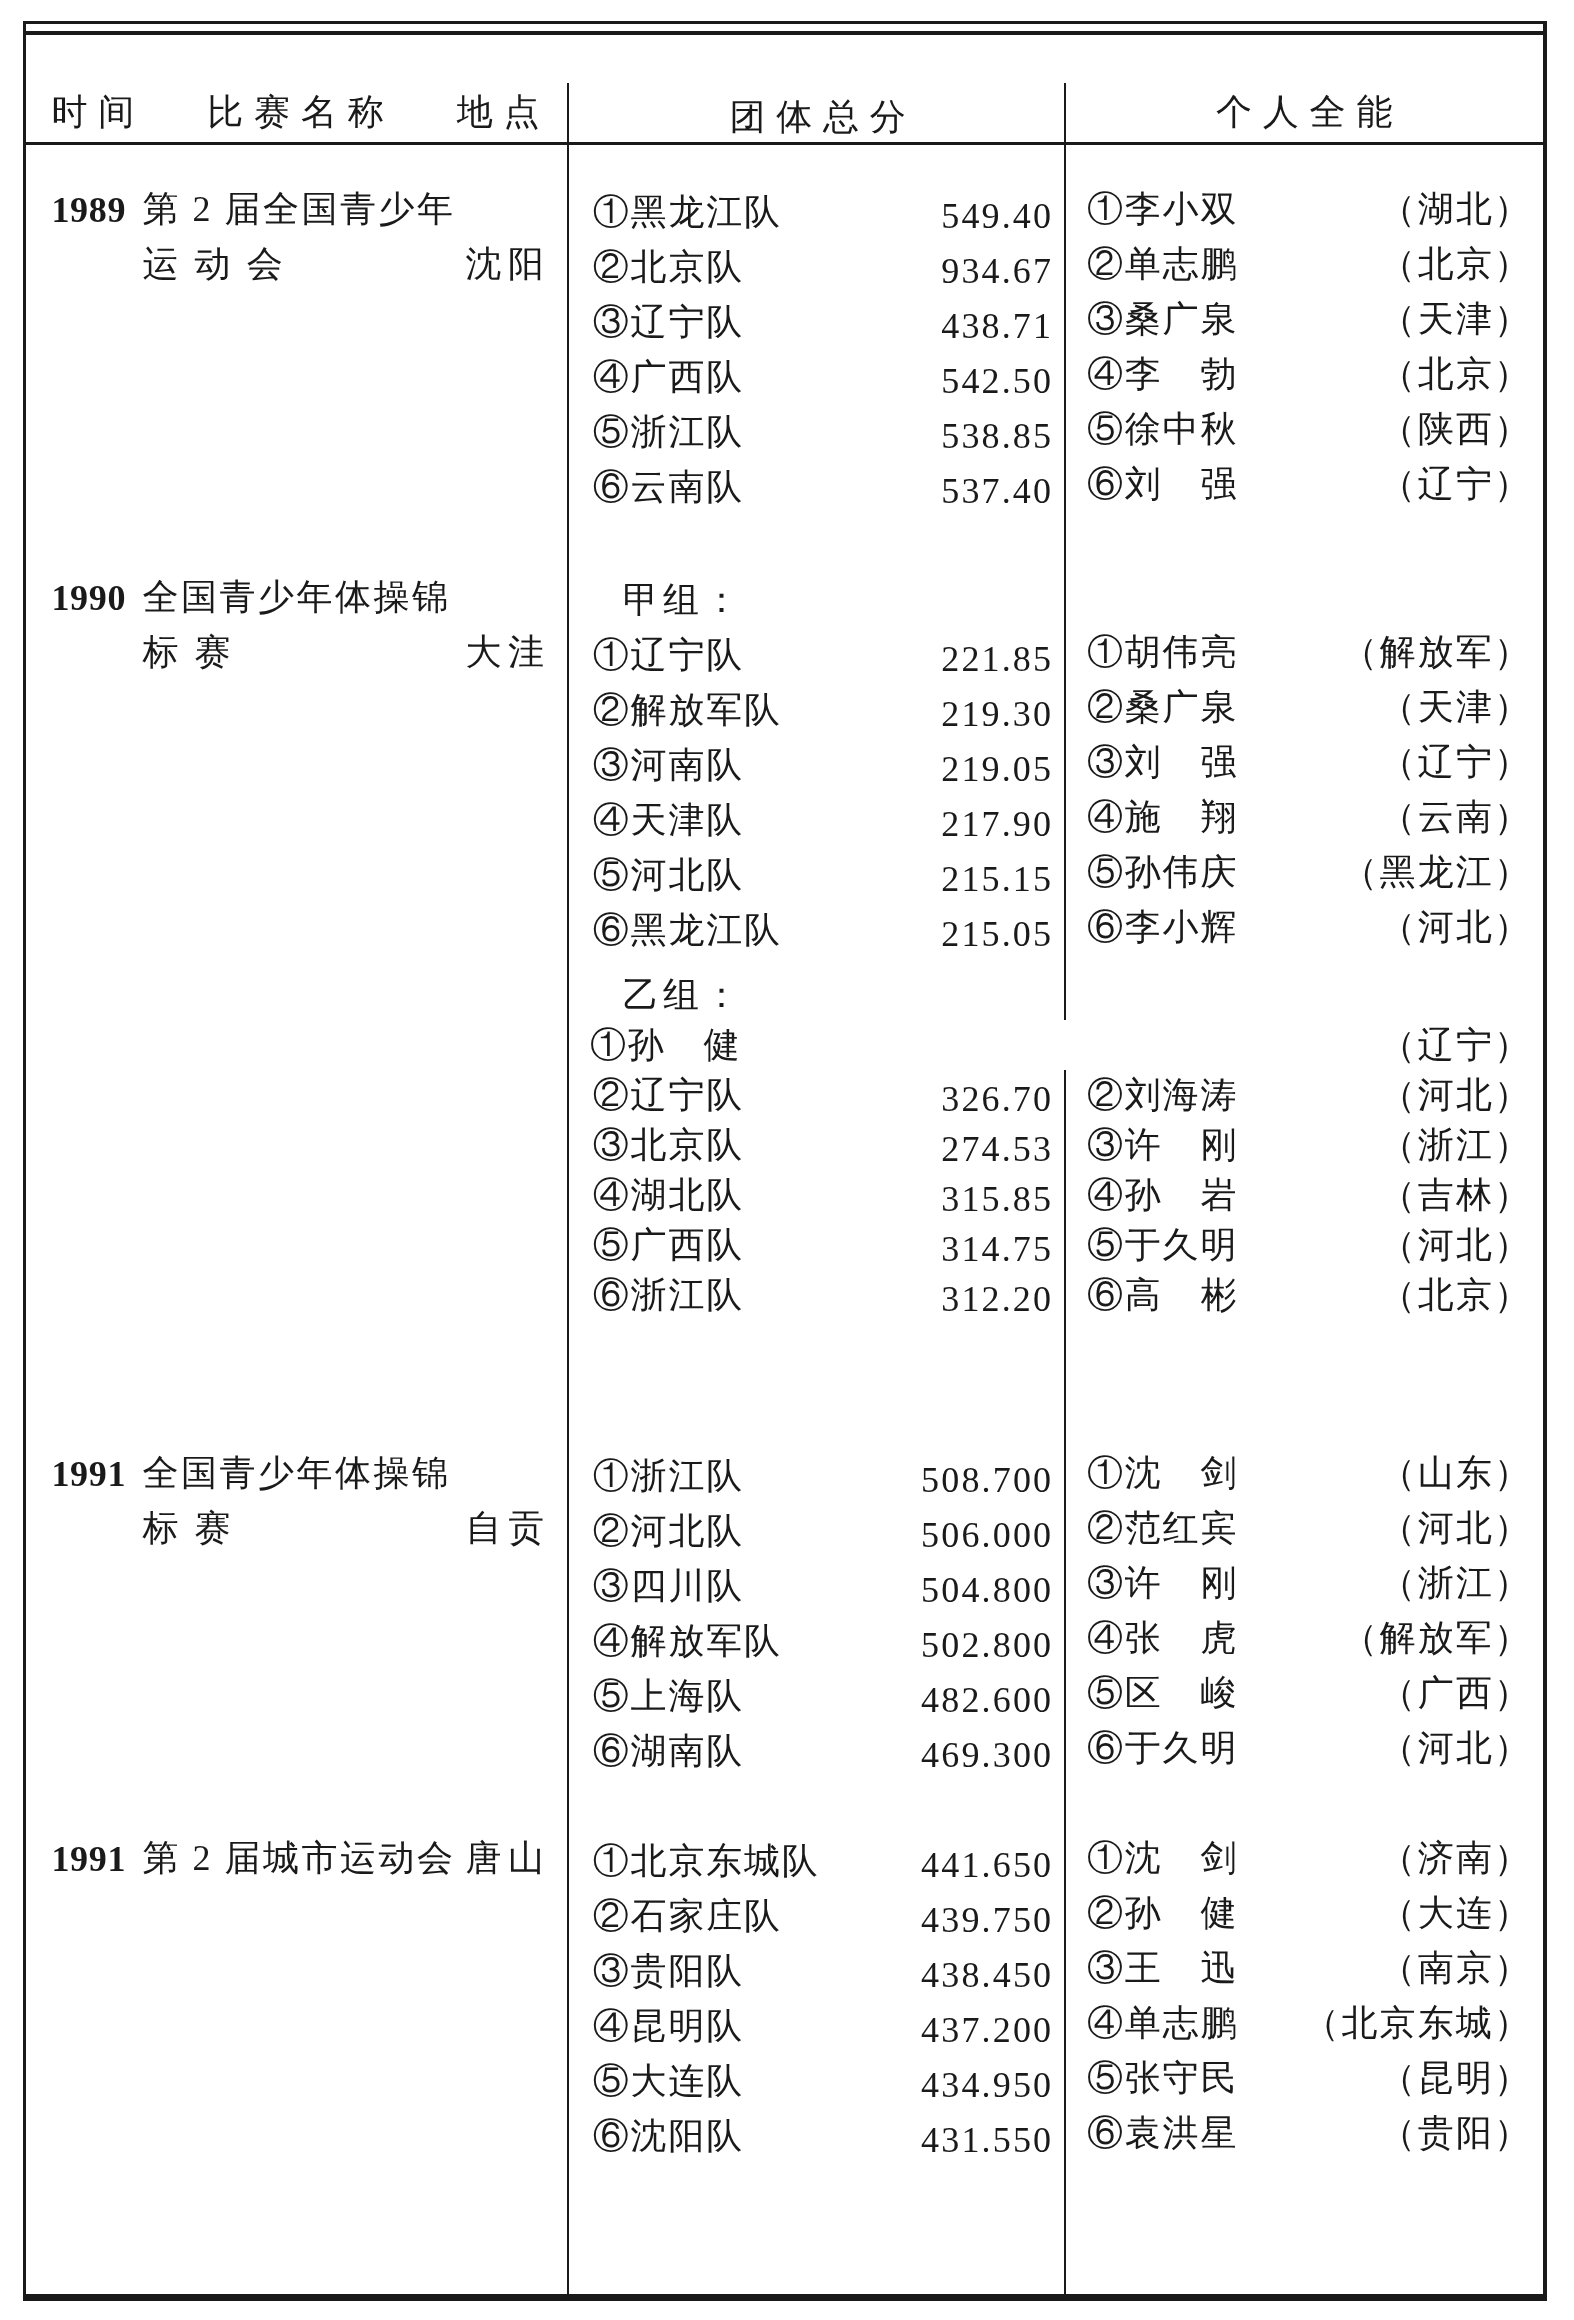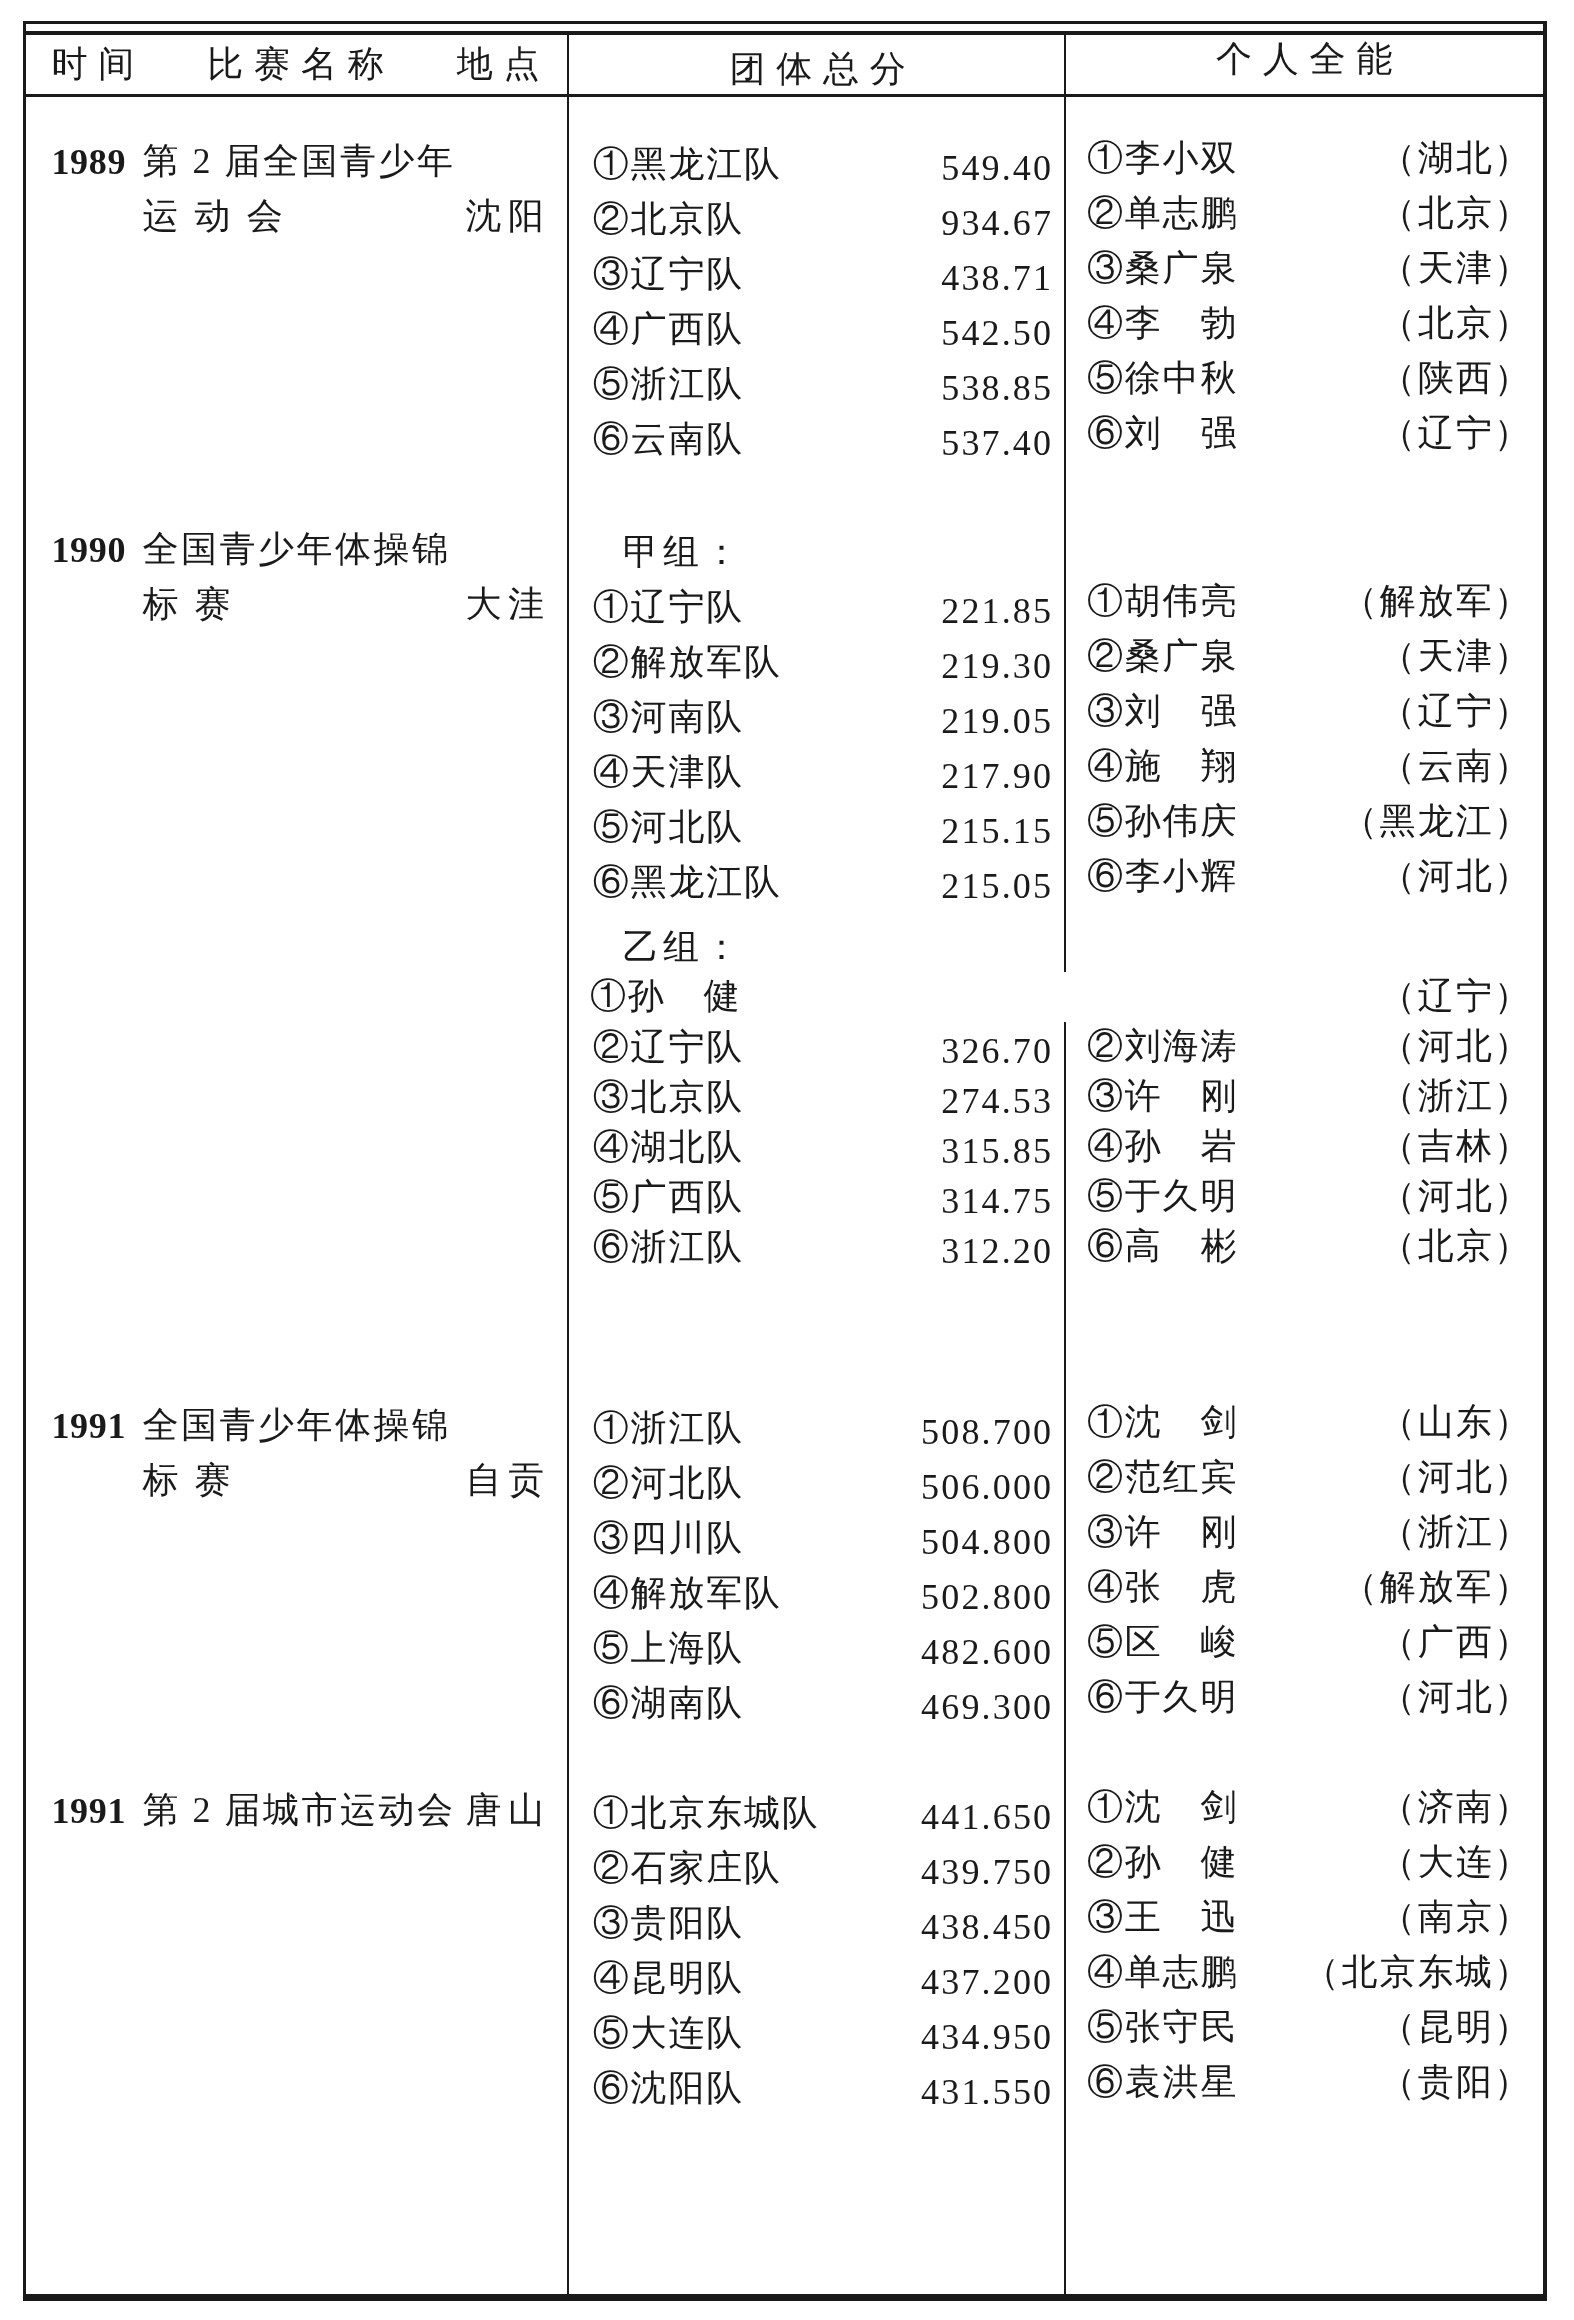--- a/index.html
+++ b/index.html
@@ -12,27 +12,27 @@
   }
   .table{
     position:absolute; left:23.4px; top:20.6px; width:1524px; height:2280px;
     box-sizing:border-box;
     border:3.7px solid var(--ink); border-right-width:4.7px; border-bottom-width:7.5px;
     display:flex; flex-direction:column;
   }
   .topline{flex:0 0 7.5px; border-bottom:4.7px solid var(--ink);}
   .row{display:flex; flex:0 0 55px; min-height:0;}
   .h53{flex:0 0 50px;}
-  .hdr{flex:0 0 59px; border-bottom:3.7px solid var(--ink);}
+  .hdr{flex:0 0 59px; border-bottom:3.7px solid var(--ink);margin-top:48px;}
   .c1{flex:0 0 541px; box-sizing:border-box; display:flex; align-items:center;
       padding:0 17px 0 25px; white-space:nowrap; overflow:hidden;}
   .c2{flex:0 0 497px; box-sizing:border-box; border-left:2.8px solid var(--ink);
       display:flex; align-items:flex-end; padding:0 11.2px 0 23.4px; white-space:nowrap; overflow:hidden;}
   .c3{flex:1 1 auto; box-sizing:border-box; border-left:2.8px solid var(--ink);
-      display:flex; padding:0 11.2px 0 20.6px; white-space:nowrap; overflow:hidden;}
+      display:flex; align-items:center; padding:0 11.2px 0 20.6px; white-space:nowrap; overflow:hidden;}
   .hdr .c1{justify-content:space-between;}
   .hdr .c2,.hdr .c3{justify-content:center;}
   .hcell{letter-spacing:0.30em;}
   .year{flex:0 0 91px; letter-spacing:0.02em;font-weight:bold;}
   .evt{letter-spacing:0.07em;}
   .evt2{letter-spacing:0.45em;}
   .loc{margin-left:auto; letter-spacing:0.18em;}
   .team{letter-spacing:0.05em;}
   .score{margin-left:auto; letter-spacing:0.06em;}
   .ath{letter-spacing:0.05em;}

